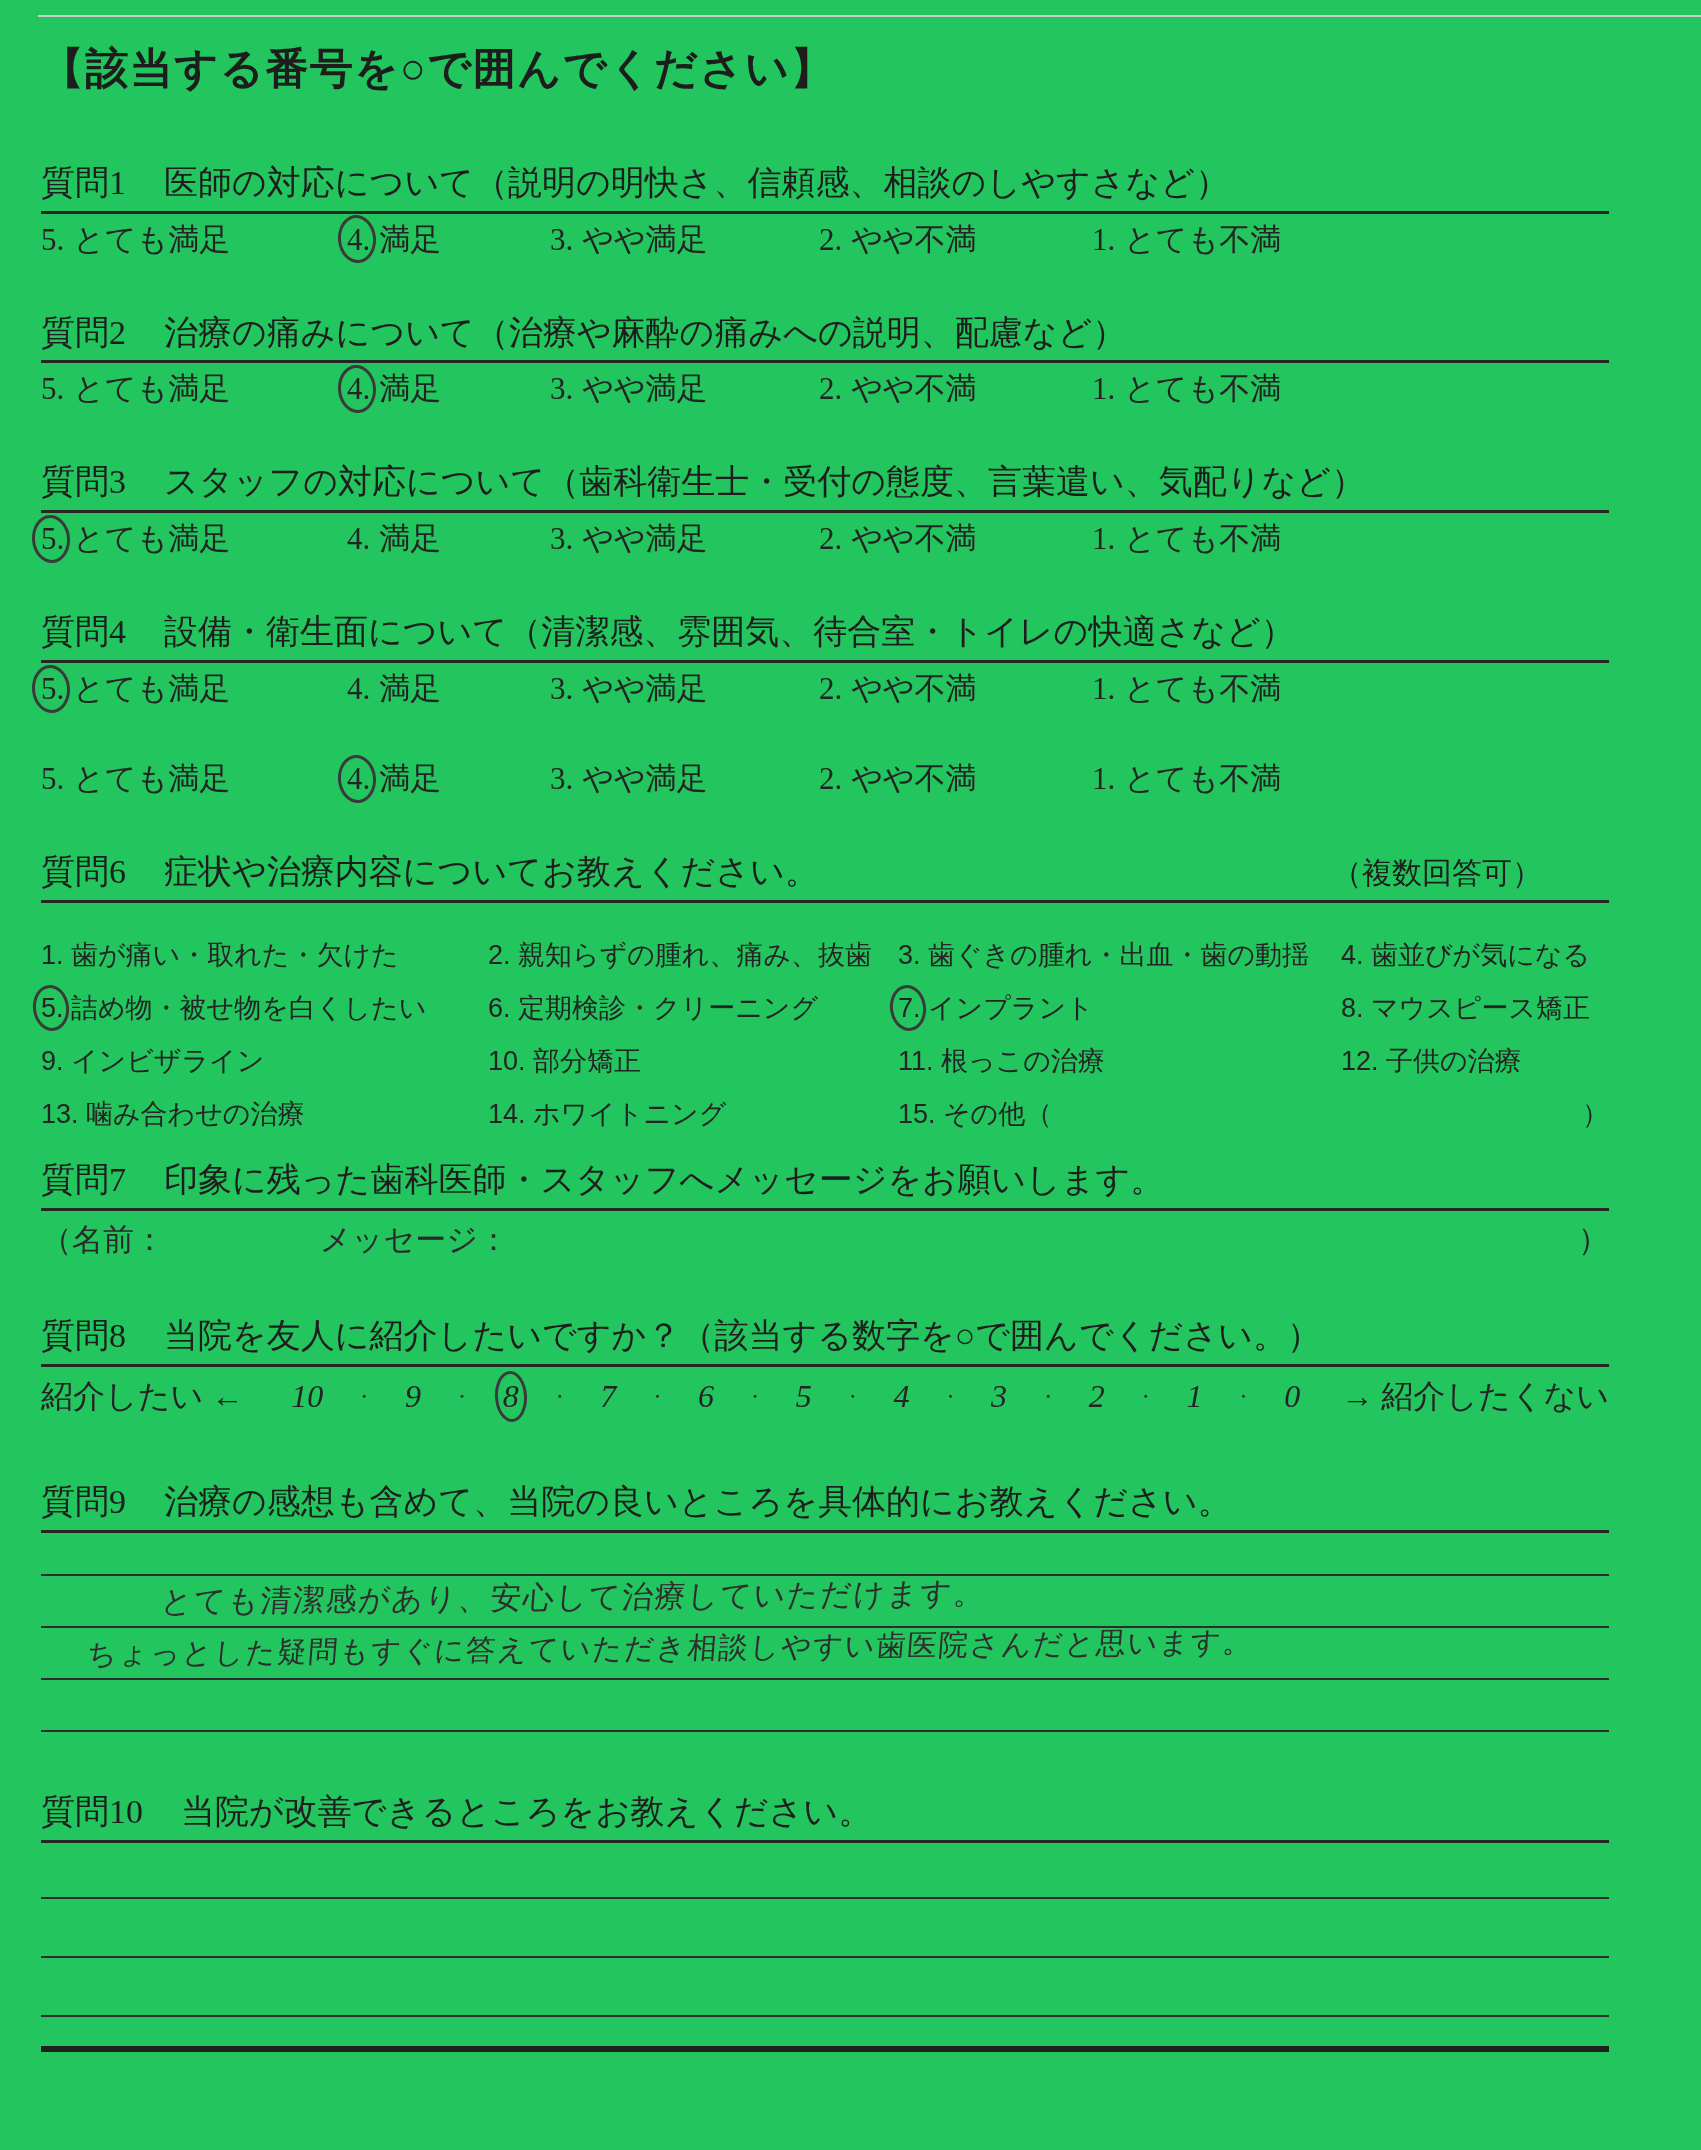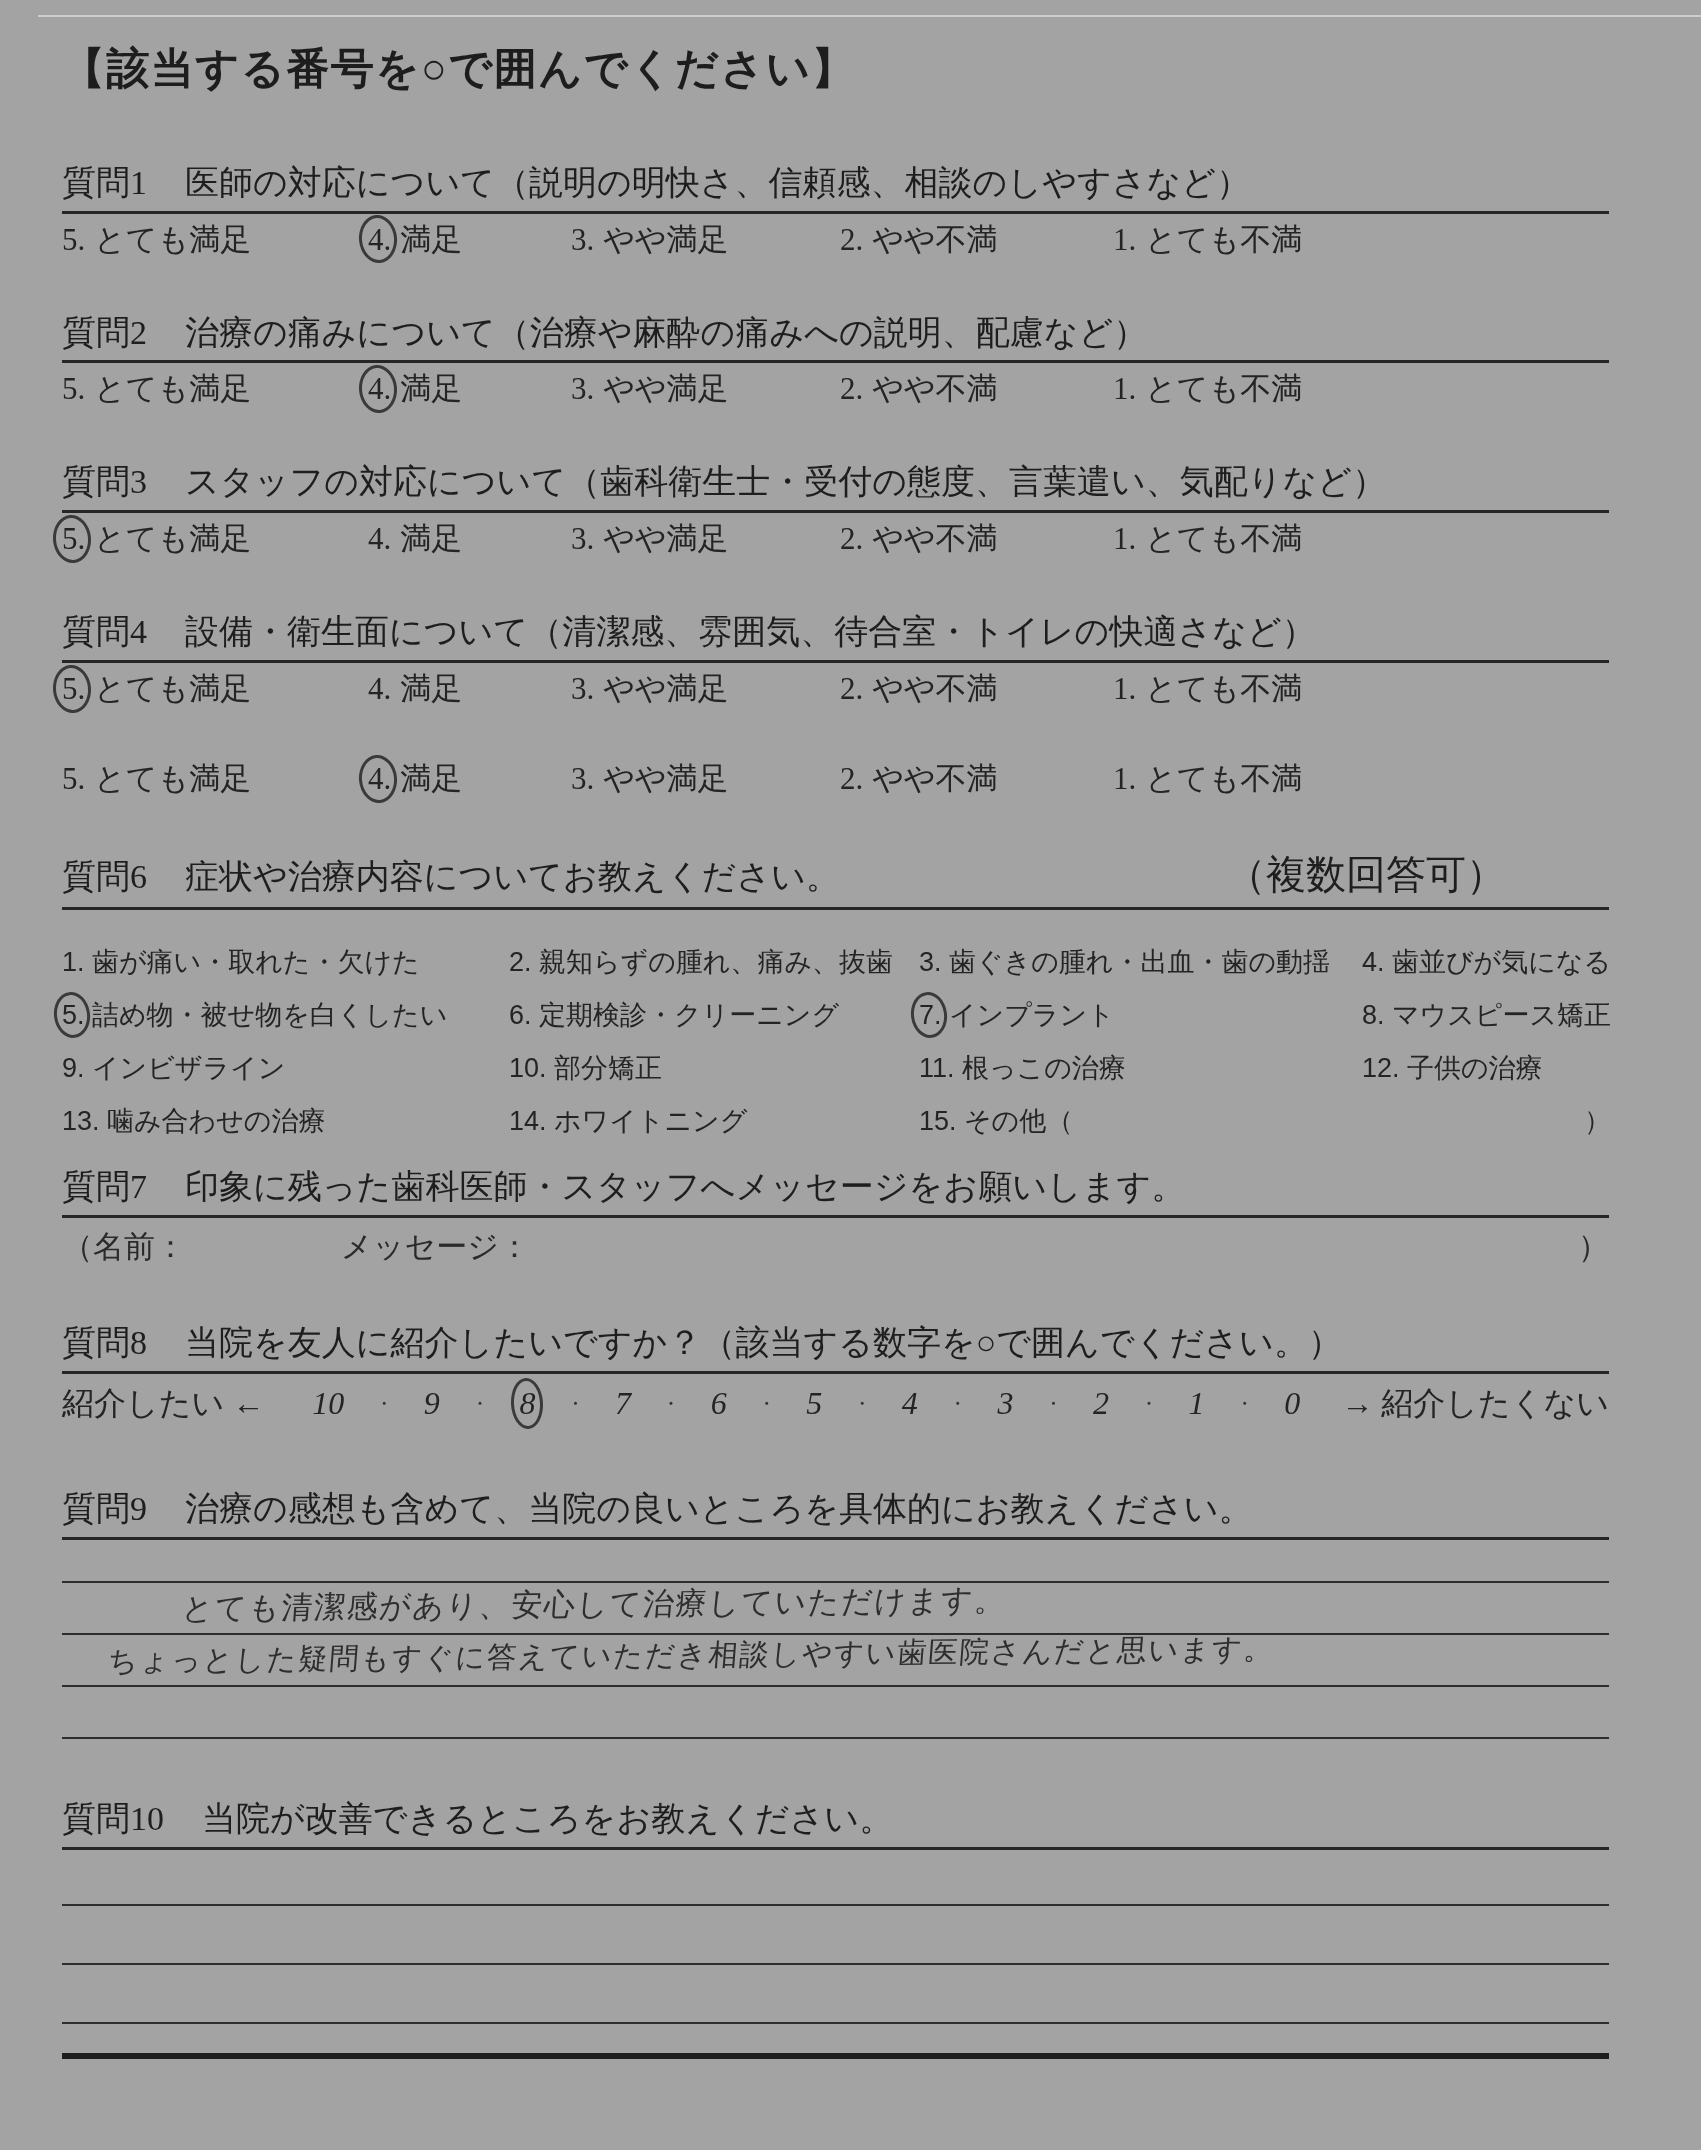--- a/index.html
+++ b/index.html
@@ -1,21 +1,21 @@
 <!DOCTYPE html>
 <html style="font-size:11.8px"><head>
 <meta charset="utf-8">
 <style>
   html,body{margin:0;padding:0;background:#ffffff;}
   .page{
     position:relative;
     width:1701px;height:2151px;
     box-sizing:border-box;
-    padding:0 92px 0 62px;
-    background:#a3a3a3;
+    padding:0 92px 0 41px;
+    background:#22c55e;
     color:#222;
     font-family:"Liberation Serif","DejaVu Serif",serif;
     overflow:hidden;
   }
   .scan-line{position:absolute;top:14.8px;left:38px;right:0;height:2.2px;background:#cccccc;}
   .title{
     margin:0;padding-top:41px;
     font-size:43px;font-weight:600;line-height:1.32;
     letter-spacing:1.5px;color:#1d1d1d;
   }
@@ -26,21 +26,21 @@
   #s8{margin-top:57px}
   #s9{margin-top:64px}
   #s10{margin-top:59px}
   .qhead{
     display:flex;align-items:baseline;gap:38px;
     font-size:34px;line-height:1.22;color:#1e1e1e;
     padding-bottom:7.4px;border-bottom:3.7px solid #262626;
   }
   .qhead .qno{white-space:nowrap;}
   .qhead.spread{justify-content:flex-start;}
-  .qhead .qnote{margin-left:auto;margin-right:103px;font-size:40px;white-space:nowrap;}
+  .qhead .qnote{margin-left:auto;margin-right:67px;font-size:30px;white-space:nowrap;}
   
   .optrow{
     margin-top:8px;height:37px;
     display:grid;grid-template-columns:306px 203px 269px 273px auto;
     font-size:31px;line-height:35px;color:#242424;
   }
   .opt{white-space:nowrap;}
   .num{display:inline-block;position:relative;margin-right:8.9px;}
   .olabel{display:inline-block;}
   

